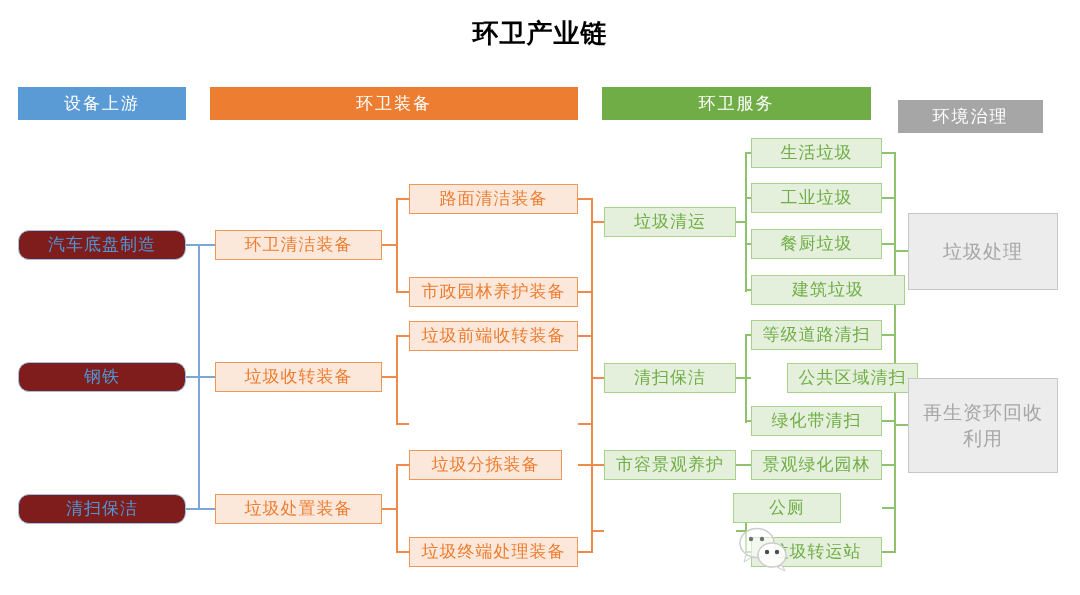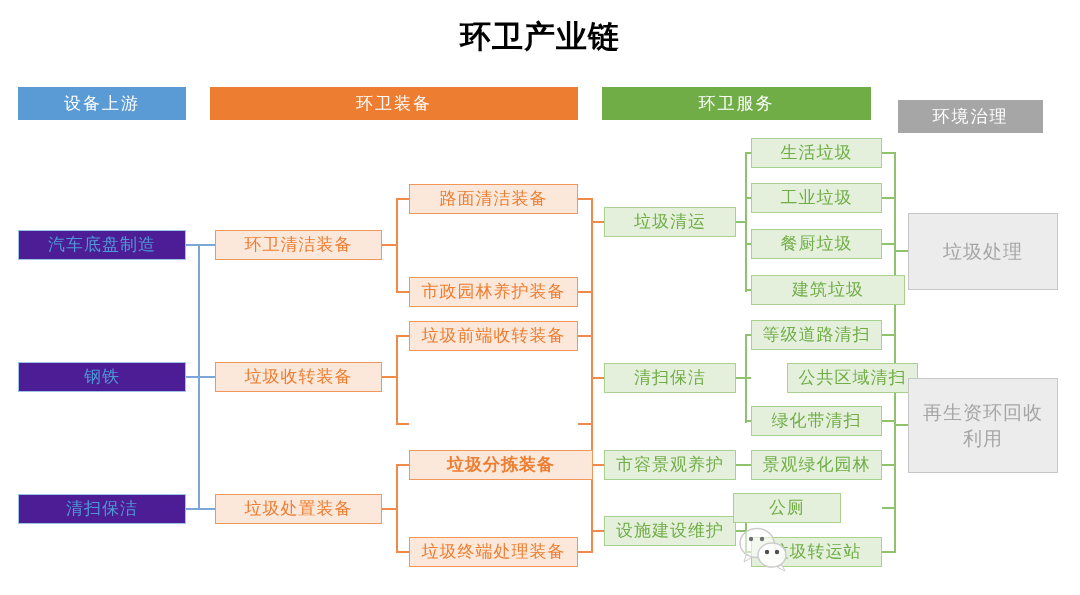--- a/index.html
+++ b/index.html
@@ -2,35 +2,35 @@
 <html><head>
 <meta charset="utf-8">
 <style>
   html,body{margin:0;padding:0;background:#ffffff;}
   #stage{
     position:relative;width:1080px;height:595px;background:#ffffff;overflow:hidden;
     font-family:"Liberation Sans","DejaVu Sans",sans-serif;
   }
   .title{
     position:absolute;top:16px;left:0;width:1080px;text-align:center;
-    font-size:31px;font-weight:bold;color:#000;letter-spacing:1px;
+    font-size:26px;font-weight:bold;color:#000;letter-spacing:1px;
   }
   .header{
     position:absolute;top:87px;height:33px;line-height:33px;text-align:center;
     color:#fff;font-size:17px;letter-spacing:2px;
   }
   .hd-blue{background:#5B9BD5;}
   .hd-orange{background:#ED7D31;}
   .hd-green{background:#70AD47;}
   .hd-gray{background:#A6A6A6;margin-top:13px;}
   .node{
     position:absolute;height:30px;line-height:27px;text-align:center;
     font-size:17px;box-sizing:border-box;border:1.5px solid;letter-spacing:1px;
   }
-  .n-blue{background:#4c1d95;border-color:#9DC3E6;color:#4E96D5;}
+  .n-blue{background:#7f1d1d;border-color:#9DC3E6;color:#4E96D5;border-radius:11px;}
   .n-orange{background:#FCE8DB;border-color:#F1975A;color:#ED7D31;}
   .n-green{background:#E4F0DC;border-color:#A9D18E;color:#71AD47;}
   .n-gray{
     background:#ECECEC;border-color:#C6C6C6;color:#A6A6A6;
     display:flex;align-items:center;justify-content:center;
     font-size:19px;line-height:26px;text-align:center;
   }
   .line{position:absolute;}
   .watermark{
     position:absolute;left:738px;top:525px;display:flex;align-items:center;
@@ -118,27 +118,26 @@
   <div class="node n-blue" style="left:18px;top:362px;width:168px;">钢铁</div>
   <div class="node n-blue" style="left:18px;top:494px;width:168px;">清扫保洁</div>
 
   <div class="node n-orange" style="left:215px;top:230px;width:167px;">环卫清洁装备</div>
   <div class="node n-orange" style="left:215px;top:362px;width:167px;">垃圾收转装备</div>
   <div class="node n-orange" style="left:215px;top:494px;width:167px;">垃圾处置装备</div>
 
   <div class="node n-orange" style="left:409px;top:184px;width:169px;">路面清洁装备</div>
   <div class="node n-orange" style="left:409px;top:277px;width:169px;">市政园林养护装备</div>
   <div class="node n-orange" style="left:409px;top:321px;width:169px;">垃圾前端收转装备</div>
-  <div class="node n-orange" style="left:409px;top:450px;width:184px;font-weight:bold;">垃圾分拣装备</div>
+  <div class="node n-orange" style="left:409px;top:450px;width:153px;">垃圾分拣装备</div>
   <div class="node n-orange" style="left:409px;top:537px;width:169px;">垃圾终端处理装备</div>
 
   <div class="node n-green" style="left:604px;top:207px;width:132px;">垃圾清运</div>
   <div class="node n-green" style="left:604px;top:363px;width:132px;">清扫保洁</div>
   <div class="node n-green" style="left:604px;top:450px;width:132px;">市容景观养护</div>
-  <div class="node n-green" style="left:604px;top:516px;width:132px;">设施建设维护</div>
 
   <div class="node n-green" style="left:751px;top:138px;width:131px;">生活垃圾</div>
   <div class="node n-green" style="left:751px;top:183px;width:131px;">工业垃圾</div>
   <div class="node n-green" style="left:751px;top:229px;width:131px;">餐厨垃圾</div>
   <div class="node n-green" style="left:751px;top:275px;width:154px;">建筑垃圾</div>
   <div class="node n-green" style="left:751px;top:320px;width:131px;">等级道路清扫</div>
   <div class="node n-green" style="left:751px;top:363px;width:131px;margin-left:36px;">公共区域清扫</div>
   <div class="node n-green" style="left:751px;top:406px;width:131px;">绿化带清扫</div>
   <div class="node n-green" style="left:751px;top:450px;width:131px;">景观绿化园林</div>
   <div class="node n-green" style="left:733px;top:493px;width:108px;">公厕</div>

